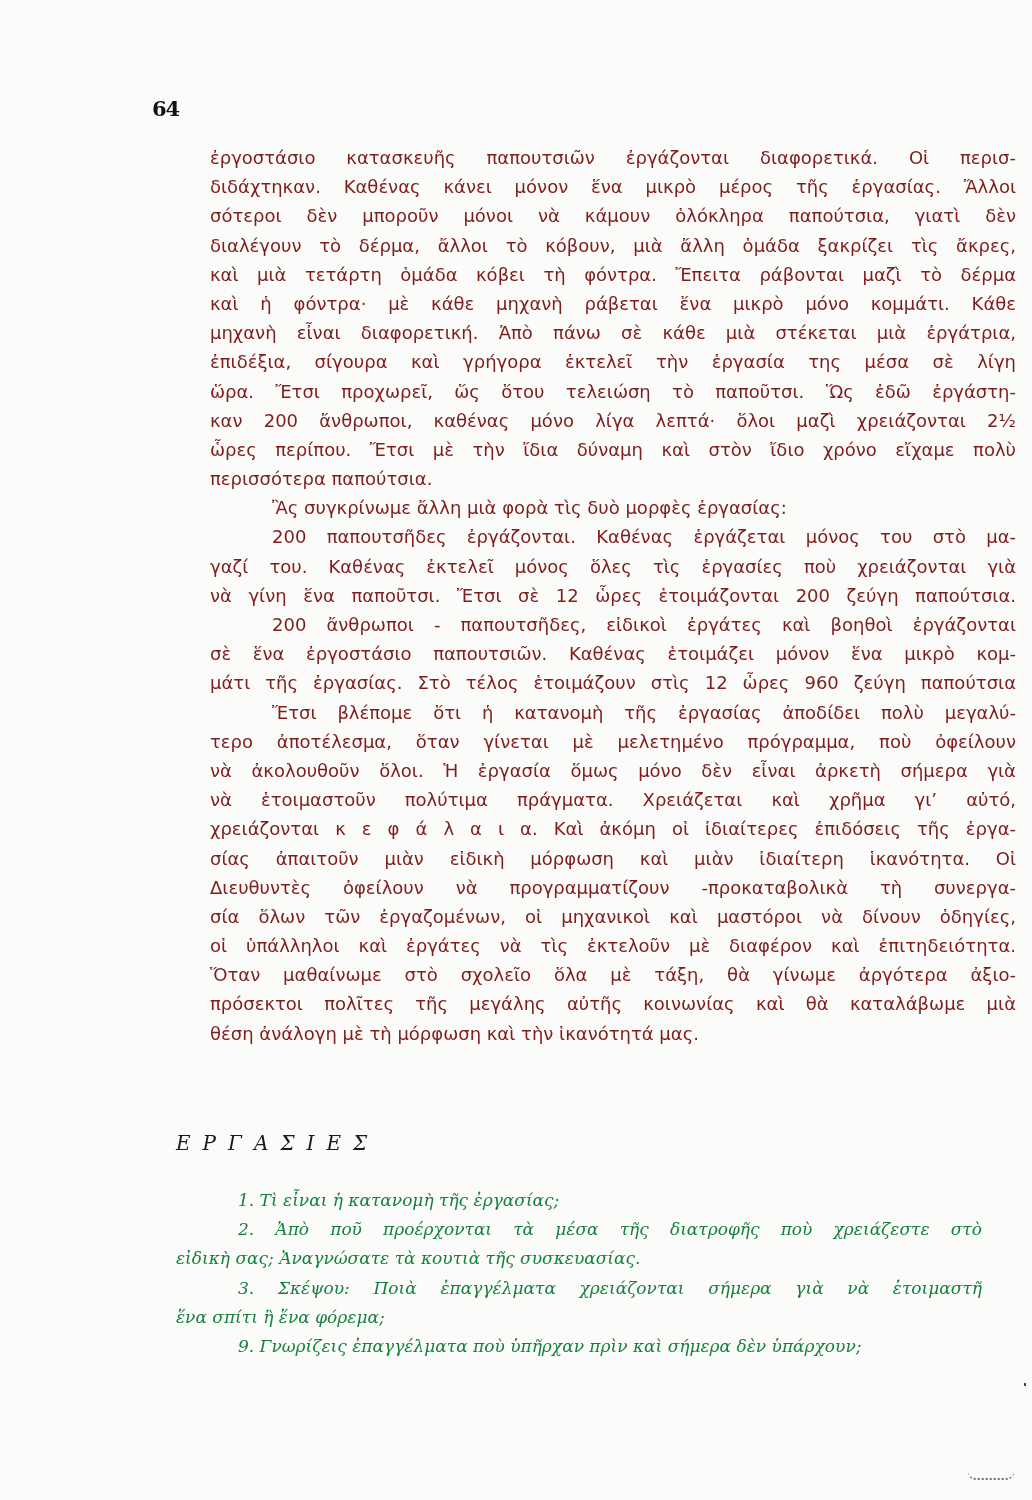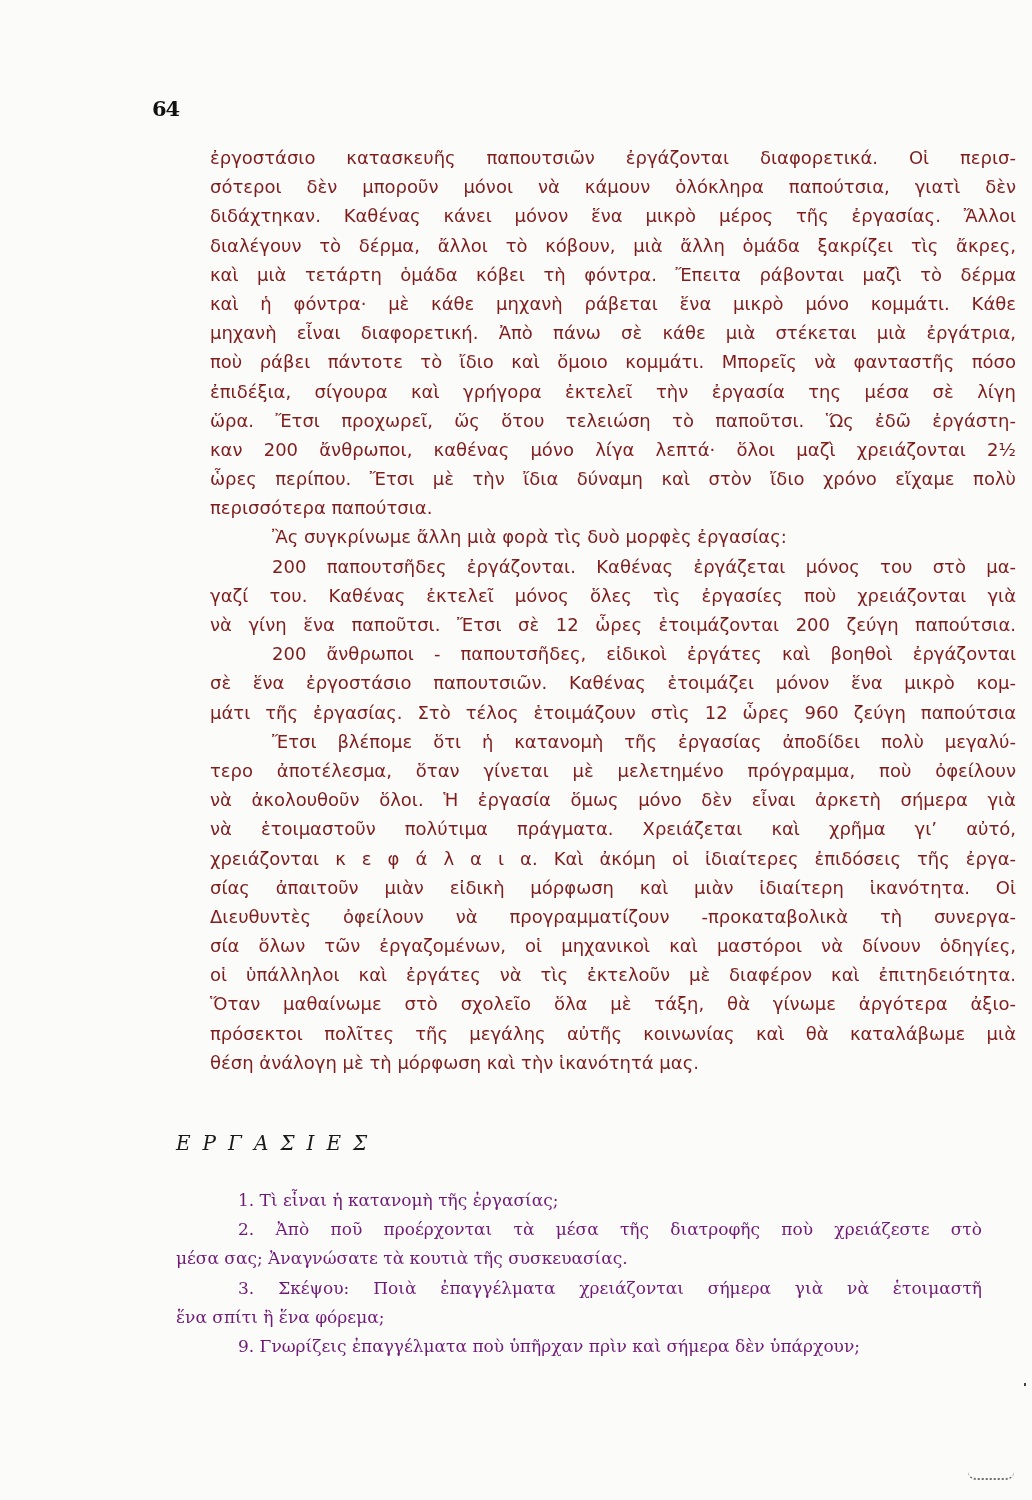--- a/index.html
+++ b/index.html
@@ -52,22 +52,23 @@
       font-size: 20px;
       letter-spacing: 12px;
       color: #1a1a1a;
     }
     .exercises {
       position: absolute;
       left: 176px;
       top: 1186px;
       width: 806px;
       font-family: "DejaVu Serif", serif;
+      font-style: italic;
       font-size: 17px;
-      color: #701a75;
+      color: #15803d;
     }
     .ex-line {
       height: 29.2px;
       line-height: 29.2px;
       white-space: nowrap;
       display: block;
     }
     .ex-line.indent { padding-left: 62px; }
     .ex-line.justify { text-align: justify; text-align-last: justify; }
     .scan-mark {
@@ -89,27 +90,26 @@
       background: #444;
     }
   </style>
 </head>
 <body>
 
 <div class="page-number">64</div>
 
 <div class="body-text">
   <span class="line">ἐργοστάσιο κατασκευῆς παπουτσιῶν ἐργάζονται διαφορετικά. Οἱ περισ-</span>
+  <span class="line">διδάχτηκαν. Καθένας κάνει μόνον ἕνα μικρὸ μέρος τῆς ἐργασίας. Ἄλλοι</span>
   <span class="line">σότεροι δὲν μποροῦν μόνοι νὰ κάμουν ὁλόκληρα  παπούτσια, γιατὶ δὲν</span>
-  <span class="line">διδάχτηκαν. Καθένας κάνει μόνον ἕνα μικρὸ μέρος τῆς ἐργασίας. Ἄλλοι</span>
   <span class="line">διαλέγουν τὸ δέρμα, ἄλλοι τὸ κόβουν, μιὰ ἄλλη ὁμάδα ξακρίζει τὶς ἄκρες,</span>
   <span class="line">καὶ μιὰ τετάρτη ὁμάδα κόβει τὴ φόντρα. Ἔπειτα ράβονται μαζὶ τὸ δέρμα</span>
   <span class="line">καὶ ἡ φόντρα· μὲ κάθε μηχανὴ ράβεται ἕνα μικρὸ μόνο  κομμάτι. Κάθε</span>
   <span class="line">μηχανὴ εἶναι διαφορετική. Ἀπὸ πάνω σὲ κάθε μιὰ στέκεται μιὰ ἐργάτρια,</span>
-  <span class="line">ποὺ ράβει πάντοτε τὸ ἴδιο καὶ ὅμοιο κομμάτι. Μπορεῖς νὰ φανταστῆς πόσο</span>
   <span class="line">ἐπιδέξια, σίγουρα καὶ γρήγορα ἐκτελεῖ τὴν ἐργασία της  μέσα σὲ λίγη</span>
   <span class="line">ὥρα. Ἔτσι προχωρεῖ, ὥς ὅτου τελειώση τὸ παποῦτσι. Ὥς ἐδῶ ἐργάστη-</span>
   <span class="line">καν 200 ἄνθρωποι, καθένας μόνο λίγα λεπτά· ὅλοι μαζὶ χρειάζονται 2½</span>
   <span class="line">ὧρες περίπου. Ἔτσι μὲ τὴν ἴδια δύναμη καὶ στὸν ἴδιο χρόνο εἴχαμε πολὺ</span>
   <span class="line last">περισσότερα παπούτσια.</span>
   <span class="line indent last">Ἂς συγκρίνωμε ἄλλη μιὰ φορὰ τὶς δυὸ μορφὲς ἐργασίας:</span>
   <span class="line indent">200 παπουτσῆδες ἐργάζονται. Καθένας ἐργάζεται μόνος του στὸ μα-</span>
   <span class="line">γαζί του. Καθένας ἐκτελεῖ μόνος ὅλες τὶς ἐργασίες ποὺ χρειάζονται γιὰ</span>
   <span class="line">νὰ γίνη ἕνα παποῦτσι. Ἔτσι σὲ 12 ὧρες ἑτοιμάζονται 200 ζεύγη παπούτσια.</span>
   <span class="line indent">200 ἄνθρωποι - παπουτσῆδες, εἰδικοὶ ἐργάτες καὶ βοηθοὶ  ἐργάζονται</span>
@@ -127,20 +127,20 @@
   <span class="line">Ὅταν μαθαίνωμε στὸ σχολεῖο ὅλα μὲ τάξη, θὰ γίνωμε  ἀργότερα ἀξιο-</span>
   <span class="line">πρόσεκτοι πολῖτες τῆς μεγάλης αὐτῆς κοινωνίας καὶ θὰ καταλάβωμε μιὰ</span>
   <span class="line last">θέση ἀνάλογη μὲ τὴ μόρφωση καὶ τὴν ἱκανότητά μας.</span>
 </div>
 
 <div class="heading">ΕΡΓΑΣΙΕΣ</div>
 
 <div class="exercises">
   <span class="ex-line indent">1. Τὶ εἶναι ἡ κατανομὴ τῆς ἐργασίας;</span>
   <span class="ex-line indent justify">2. Ἀπὸ ποῦ προέρχονται τὰ μέσα τῆς  διατροφῆς ποὺ  χρειάζεστε στὸ</span>
-  <span class="ex-line">μέσα σας; Ἀναγνώσατε τὰ κουτιὰ τῆς συσκευασίας.</span>
+  <span class="ex-line">εἰδικὴ σας; Ἀναγνώσατε τὰ κουτιὰ τῆς συσκευασίας.</span>
   <span class="ex-line indent justify">3. Σκέψου: Ποιὰ ἐπαγγέλματα χρειάζονται  σήμερα γιὰ νὰ ἑτοιμαστῆ</span>
   <span class="ex-line">ἕνα σπίτι ἢ ἕνα φόρεμα;</span>
   <span class="ex-line indent">9. Γνωρίζεις ἐπαγγέλματα ποὺ ὑπῆρχαν πρὶν καὶ σήμερα δὲν ὑπάρχουν;</span>
 </div>
 
 <div class="scan-dot"></div>
 <div class="scan-mark"></div>
 
 </body></html>

